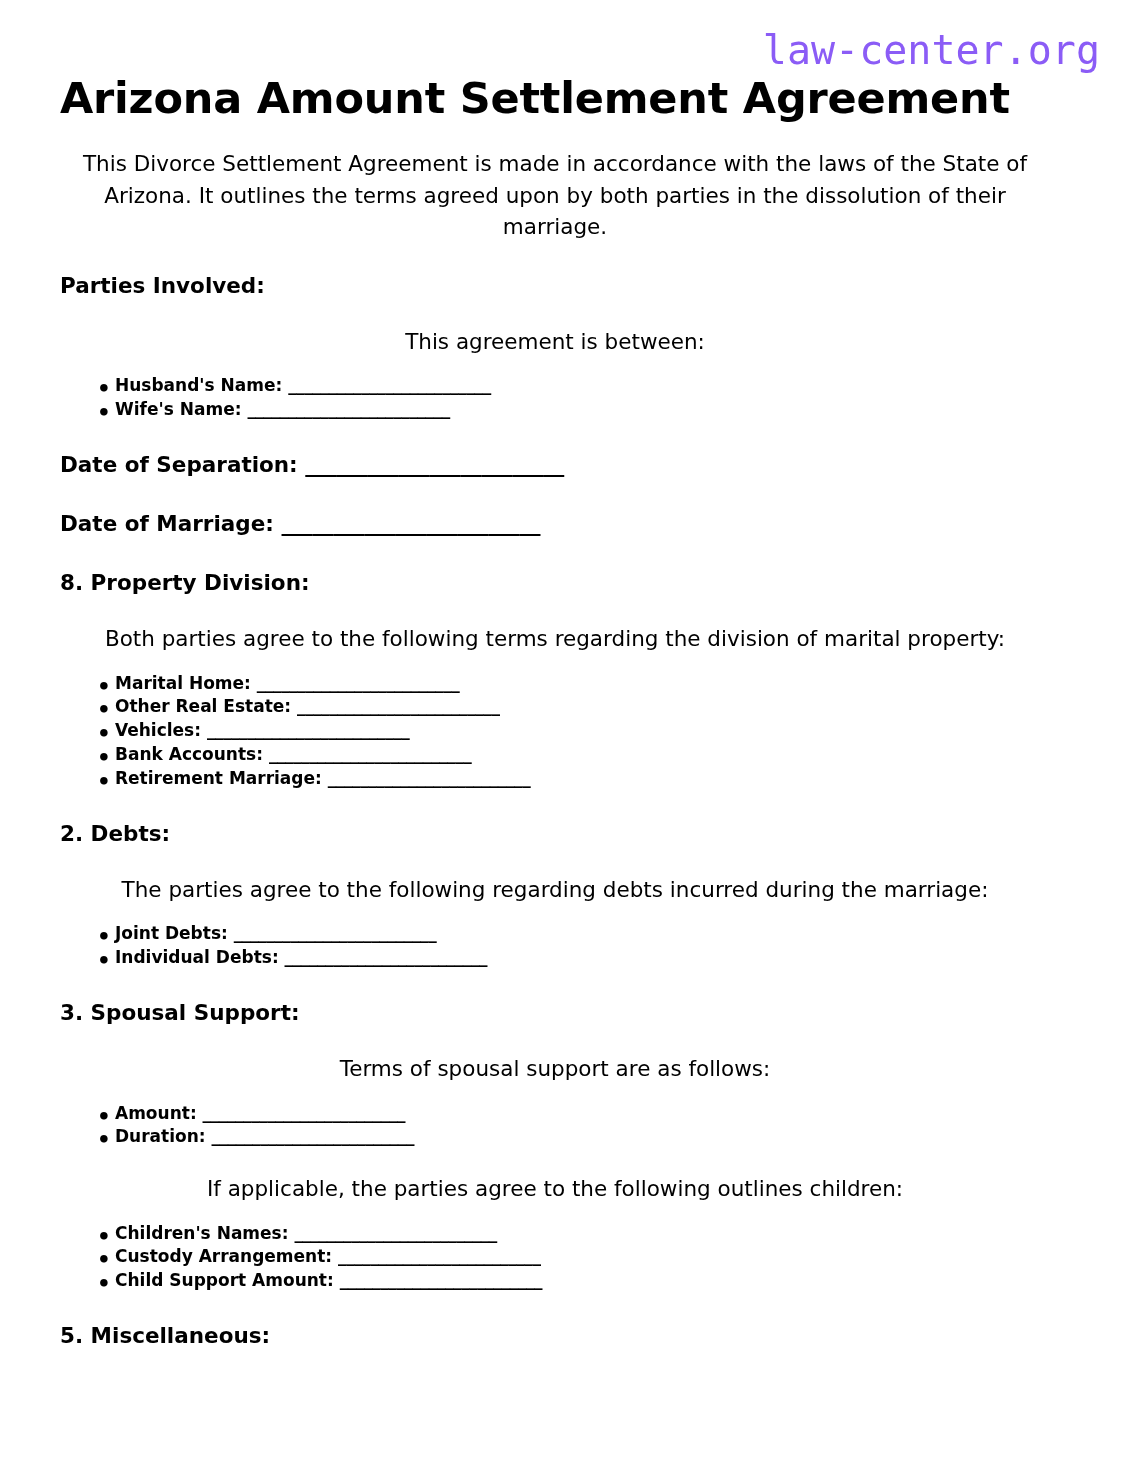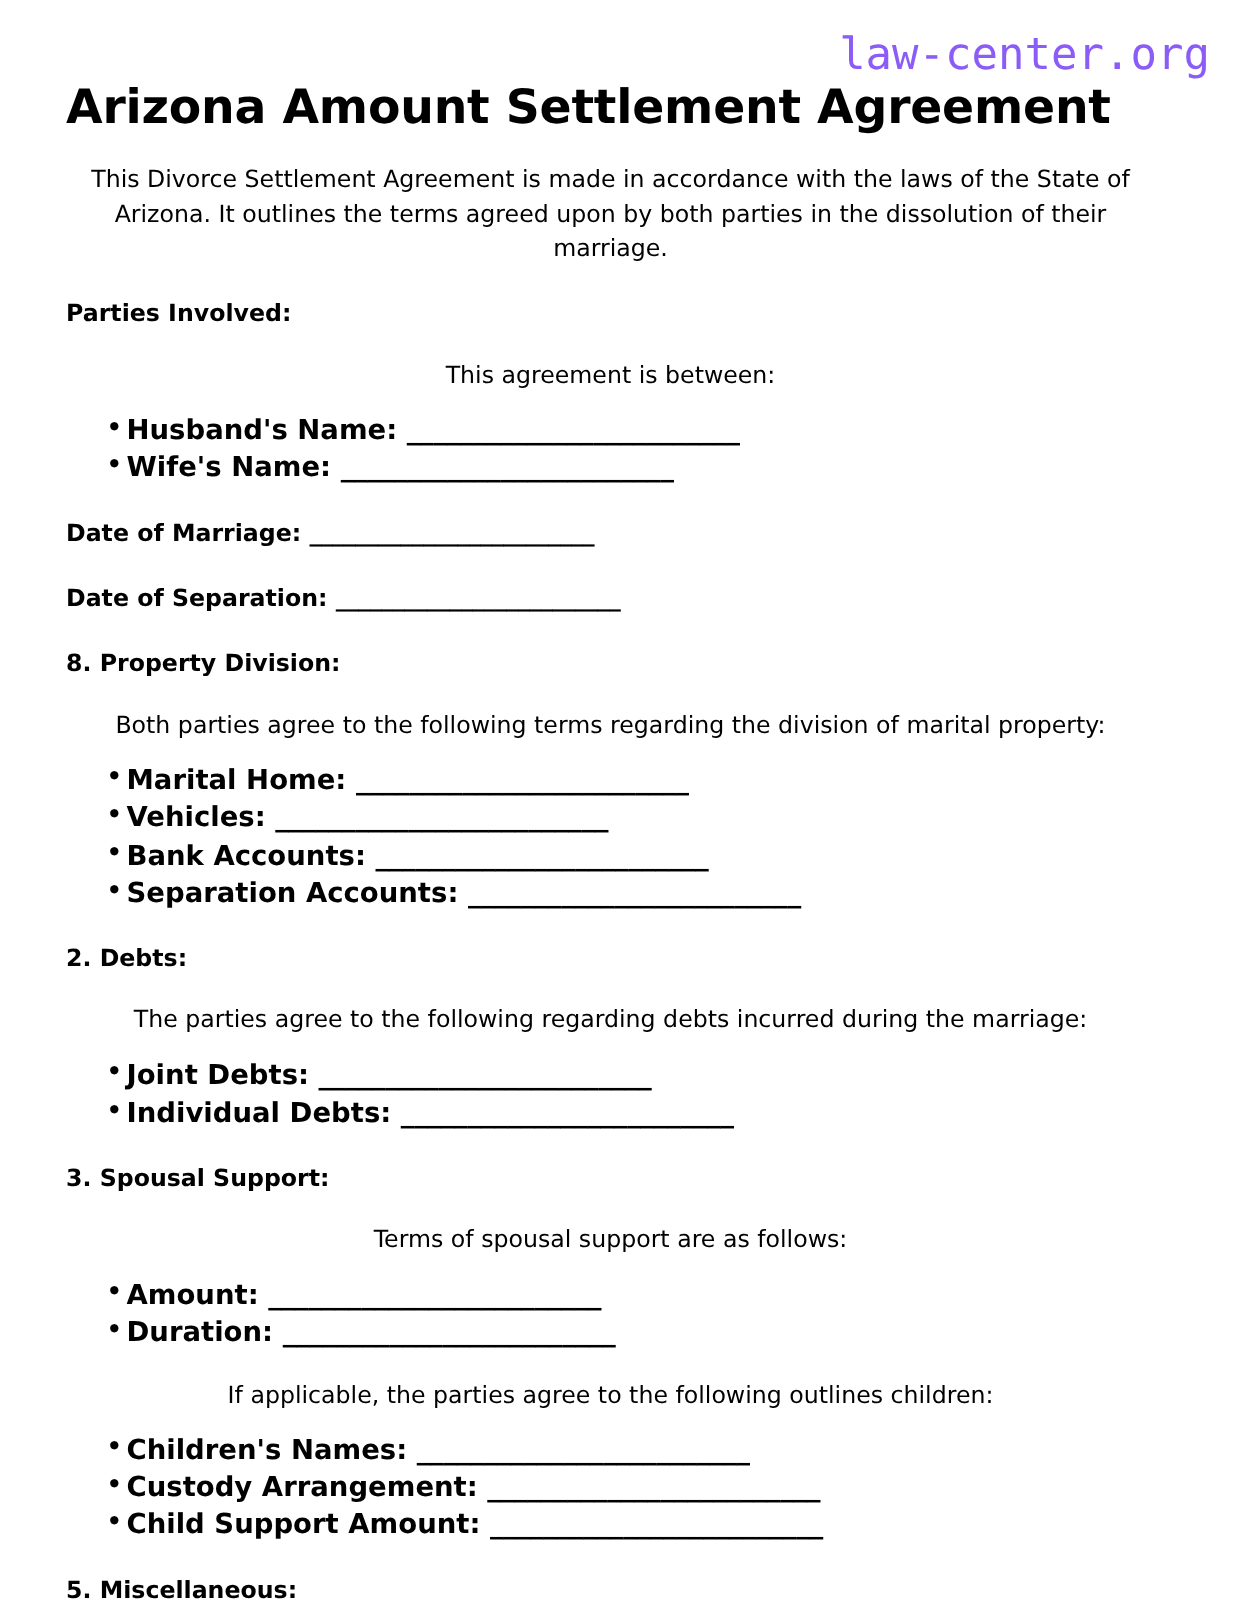--- a/index.html
+++ b/index.html
@@ -70,21 +70,21 @@
   }
   ul.field-list {
     margin: 18px 0 0 0;
     padding: 0 0 0 37px;
     list-style: none;
   }
   ul.field-list > li {
     position: relative;
     margin: 0 0 2px 0;
     padding: 0 0 0 18px;
-    font-size: 25px;
+    font-size: 17px;
     line-height: 1.29;
     font-weight: bold;
     color: #000000;
     white-space: nowrap;
   }
   ul.field-list > li::before {
     content: "\2022";
     position: absolute;
     left: 0;
     top: 0;
@@ -117,46 +117,50 @@
       <span>Husband's Name:</span>
       <span class="blank">_________________________</span>
     </li>
     <li>
       <span>Wife's Name:</span>
       <span class="blank">_________________________</span>
     </li>
   </ul>
 
   <p class="field-line">
+    <span>Date of Separation:</span>
+    <span class="blank">_________________________</span>
+  </p>
+
+  <p class="field-line">
     <span>Date of Marriage:</span>
     <span class="blank">_________________________</span>
   </p>
 
-  <p class="field-line">
-    <span>Date of Separation:</span>
-    <span class="blank">_________________________</span>
-  </p>
-
   <p class="section-heading">8. Property Division:</p>
   <p class="body-text">Both parties agree to the following terms regarding the division of marital property:</p>
   <ul class="field-list">
     <li>
       <span>Marital Home:</span>
       <span class="blank">_________________________</span>
     </li>
     <li>
+      <span>Other Real Estate:</span>
+      <span class="blank">_________________________</span>
+    </li>
+    <li>
       <span>Vehicles:</span>
       <span class="blank">_________________________</span>
     </li>
     <li>
       <span>Bank Accounts:</span>
       <span class="blank">_________________________</span>
     </li>
     <li>
-      <span>Separation Accounts:</span>
+      <span>Retirement Marriage:</span>
       <span class="blank">_________________________</span>
     </li>
   </ul>
 
   <p class="section-heading">2. Debts:</p>
   <p class="body-text">The parties agree to the following regarding debts incurred during the marriage:</p>
   <ul class="field-list">
     <li>
       <span>Joint Debts:</span>
       <span class="blank">_________________________</span>

